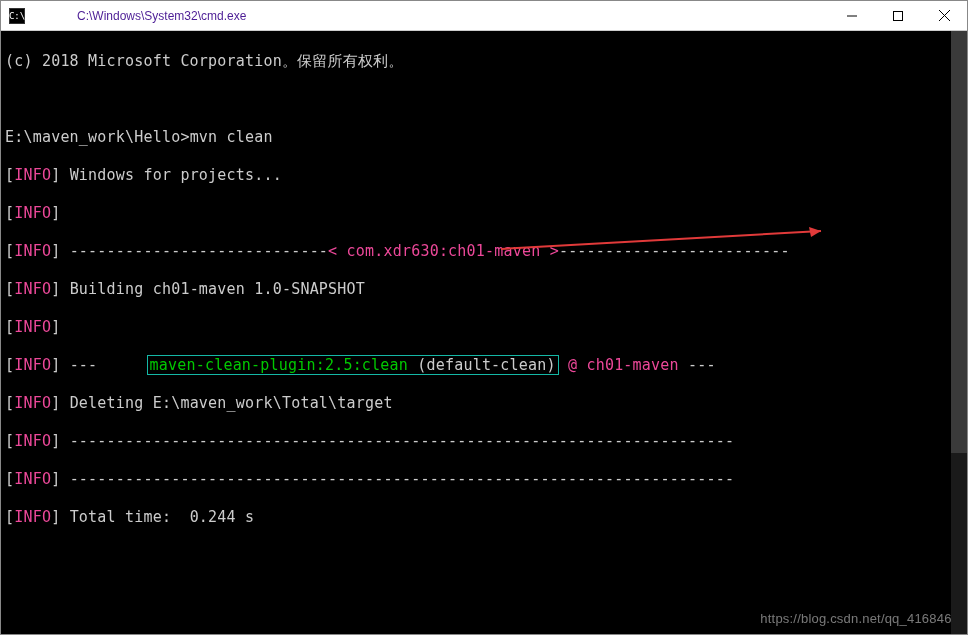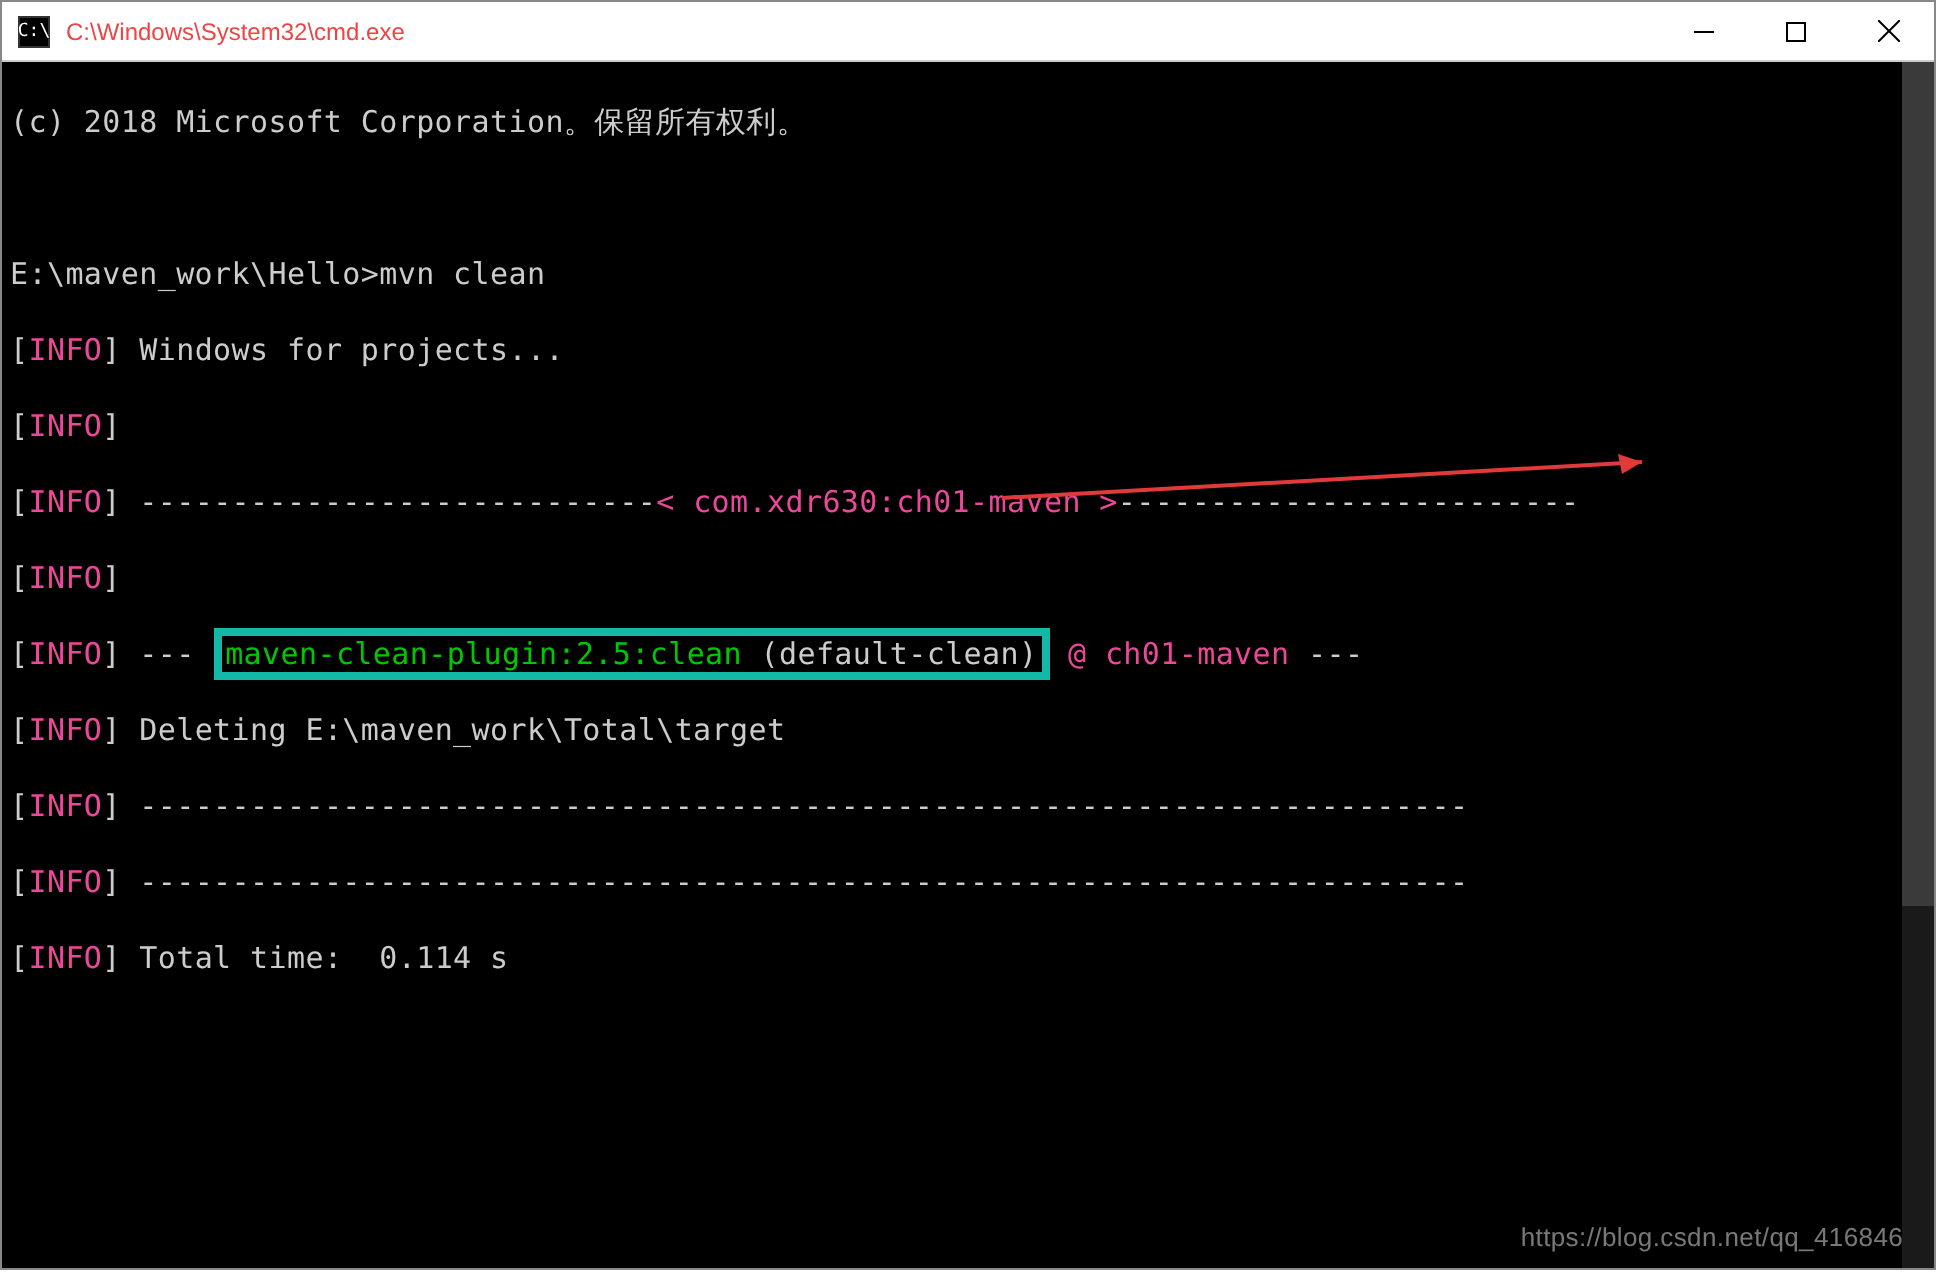--- a/index.html
+++ b/index.html
@@ -35,22 +35,23 @@
       justify-content: center;
       font-size: 9px;
       color: #fff;
       font-family: Consolas, monospace;
       border: 1px solid #333;
     }
     .title-text {
       flex: 1;
       font-family: "Segoe UI", sans-serif;
       font-size: 12px;
-      color: #ef4444;
+      color: #4c1d95;
       padding-left: 2px;
+      margin-left: 44px;
     }
     .win-controls {
       display: flex;
       height: 100%;
     }
     .win-btn {
       width: 46px;
       height: 100%;
       display: flex;
       align-items: center;
@@ -69,23 +70,24 @@
       height: calc(100% - 30px);
       white-space: pre;
       font-family: "NSimSun", "SimSun", Consolas, monospace;
       letter-spacing: 0.2px;
       position: relative;
     }
     .line { display: block; }
     .c-blue { color: #ec4899; }
     .c-green { color: #00c800; } 
     .red-box {
-      border: 4px solid #14b8a6;
+      border: 1px solid #14b8a6;
       padding: 0 2px;
       display: inline;
+      margin-left: 40px;
     }
     .arrow {
       position: absolute;
       top: 196px;
       left: 500px;
       width: 340px;
       height: 30px;
       pointer-events: none;
     }
     .watermark {
@@ -141,26 +143,27 @@
     </div>
   </div>
 
   <div class="terminal">
 <span class="line"><span>(c) 2018 Microsoft Corporation。保留所有权利。</span></span>
 <span class="line"> </span>
 <span class="line"><span>E:\maven_work\Hello&gt;</span><span>mvn clean</span></span>
 <span class="line">[<span class="c-blue">INFO</span>]<span> Windows for projects...</span></span>
 <span class="line">[<span class="c-blue">INFO</span>]</span>
 <span class="line">[<span class="c-blue">INFO</span>]<span> </span><span>----------------------------</span><span class="c-blue">&lt; </span><span class="c-blue">com.xdr630:ch01-maven</span><span class="c-blue"> &gt;</span><span>-------------------------</span></span>
+<span class="line">[<span class="c-blue">INFO</span>]<span> Building ch01-maven 1.0-SNAPSHOT</span></span>
 <span class="line">[<span class="c-blue">INFO</span>]</span>
 <span class="line">[<span class="c-blue">INFO</span>]<span> --- </span><span class="red-box"><span class="c-green">maven-clean-plugin:2.5:clean</span><span> (default-clean)</span></span><span class="c-blue"> @ </span><span class="c-blue">ch01-maven</span><span> ---</span></span>
 <span class="line">[<span class="c-blue">INFO</span>]<span> Deleting E:\maven_work\Total\target</span></span>
 <span class="line">[<span class="c-blue">INFO</span>]<span> ------------------------------------------------------------------------</span></span>
 <span class="line">[<span class="c-blue">INFO</span>]<span> ------------------------------------------------------------------------</span></span>
-<span class="line">[<span class="c-blue">INFO</span>]<span> Total time:  0.114 s</span></span>
+<span class="line">[<span class="c-blue">INFO</span>]<span> Total time:  0.244 s</span></span>
 
 
 
 
 
     <svg class="arrow" viewBox="0 0 340 30">
       <line x1="0" y1="22" x2="320" y2="4" stroke="#e13a3a" stroke-width="2"></line>
       <polygon points="320,4 308,0 310,10" fill="#e13a3a"></polygon>
     </svg>
 

